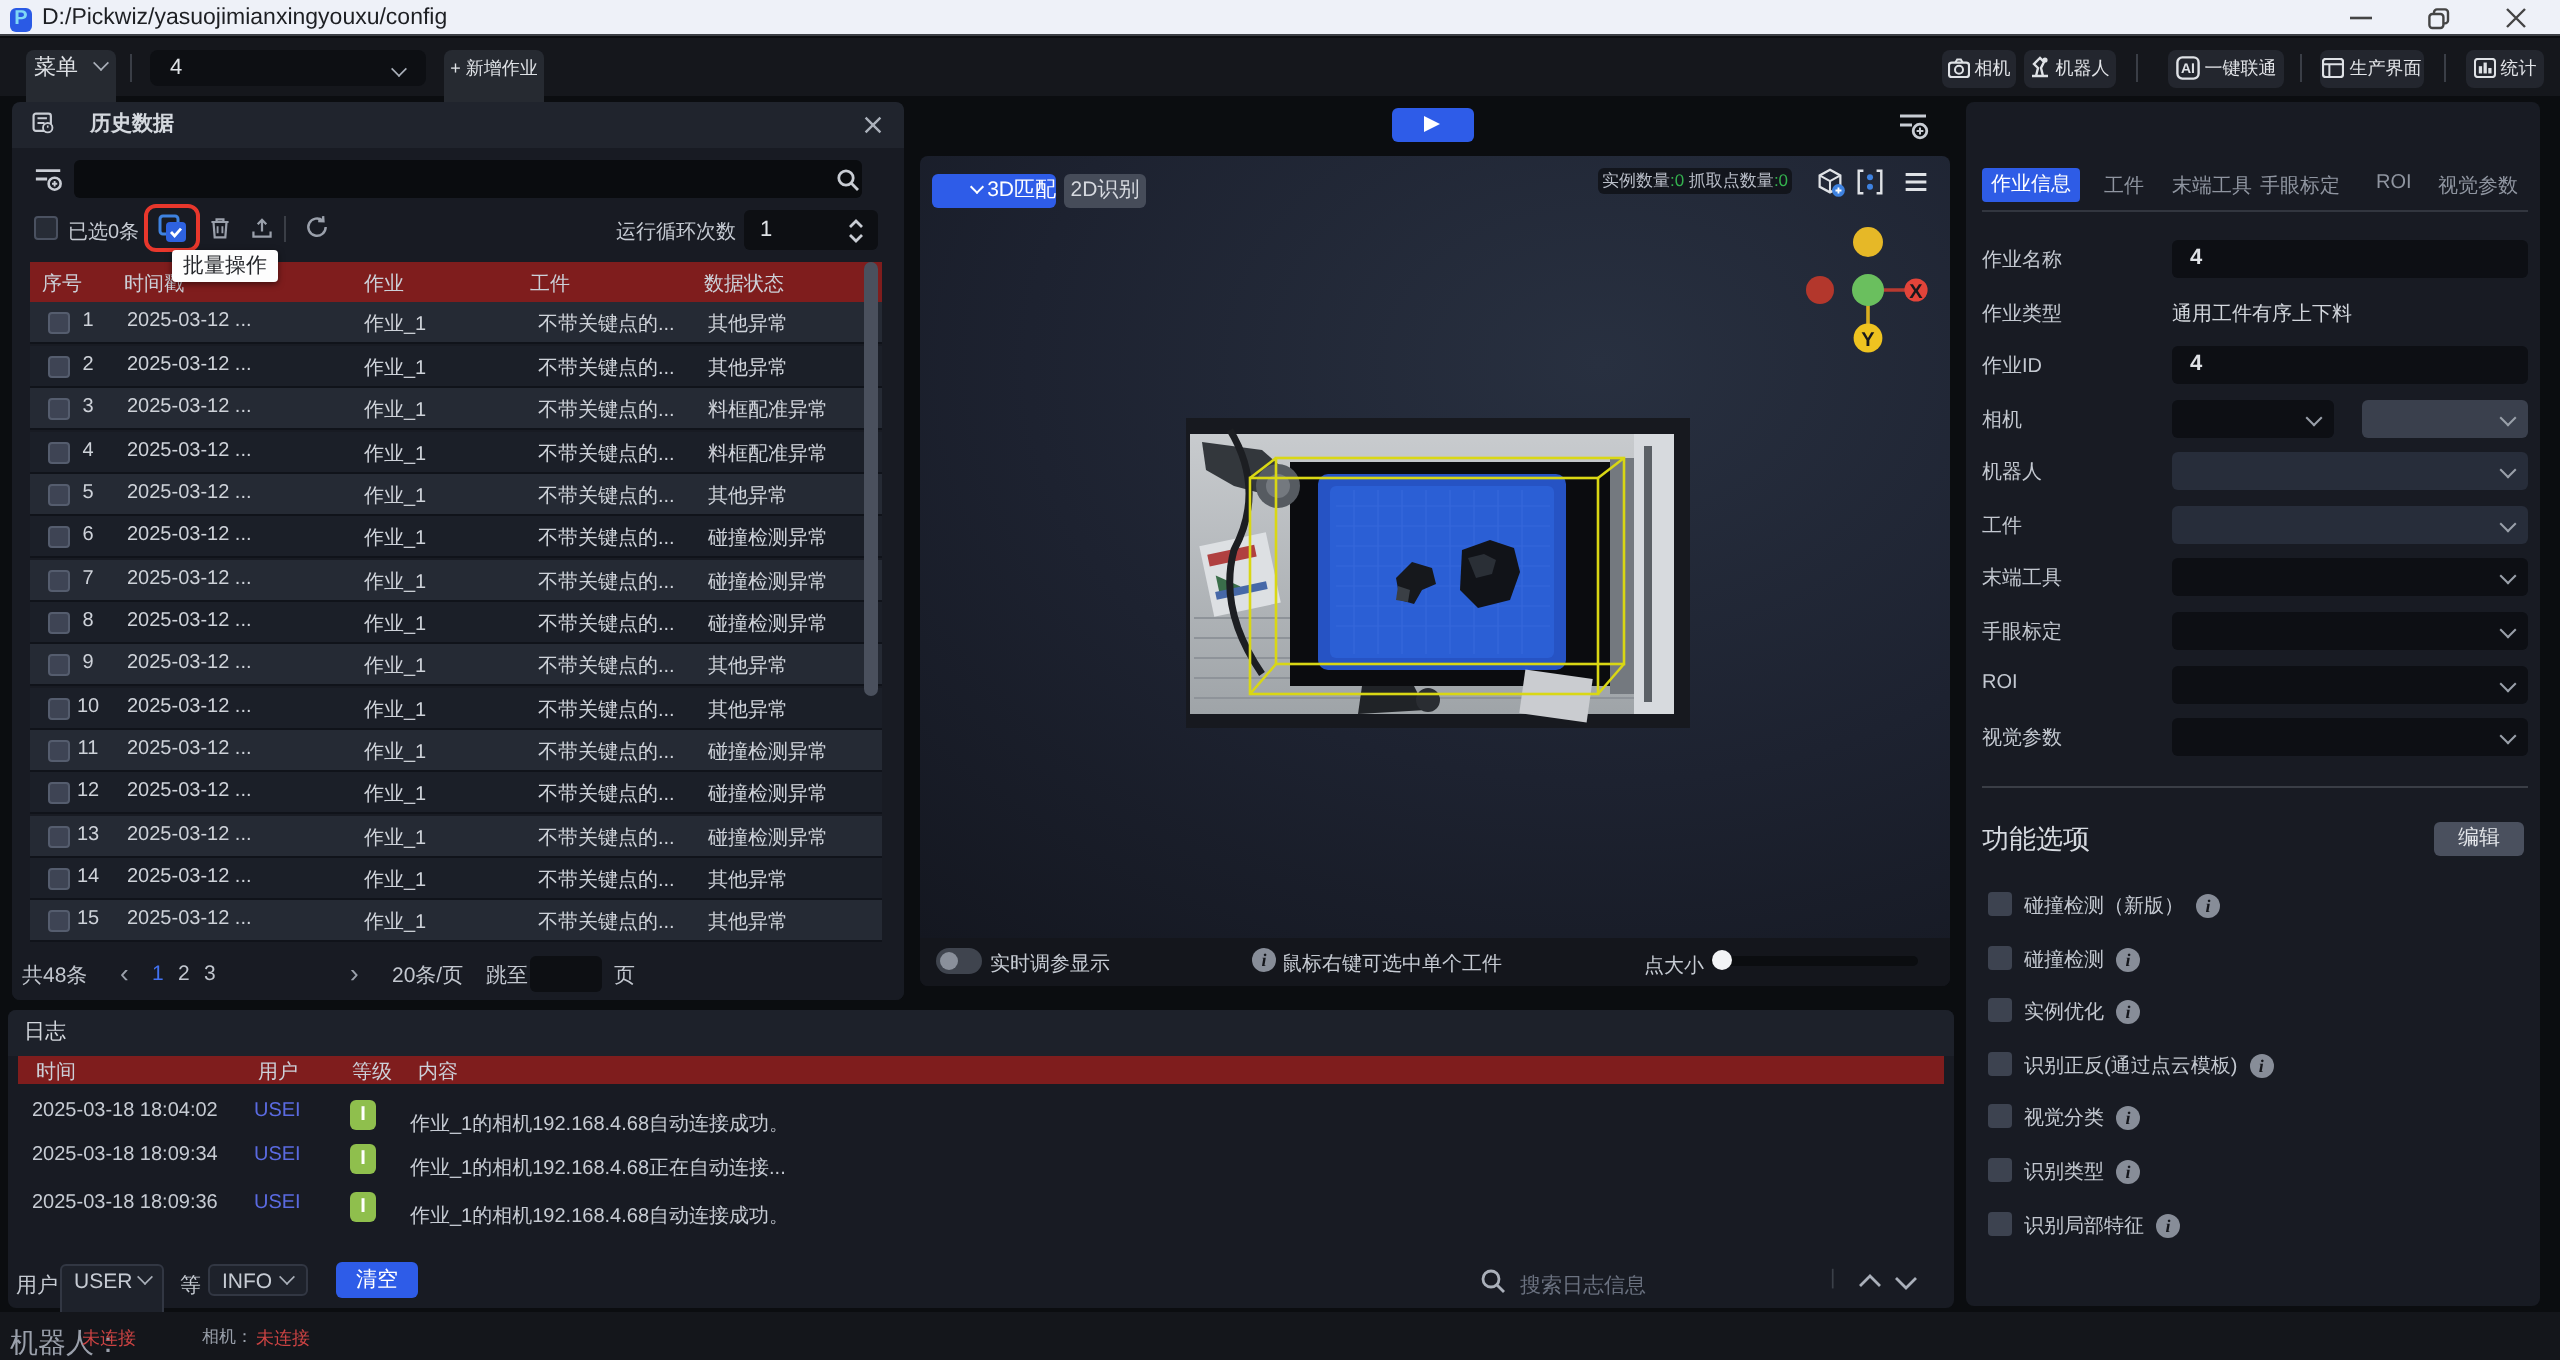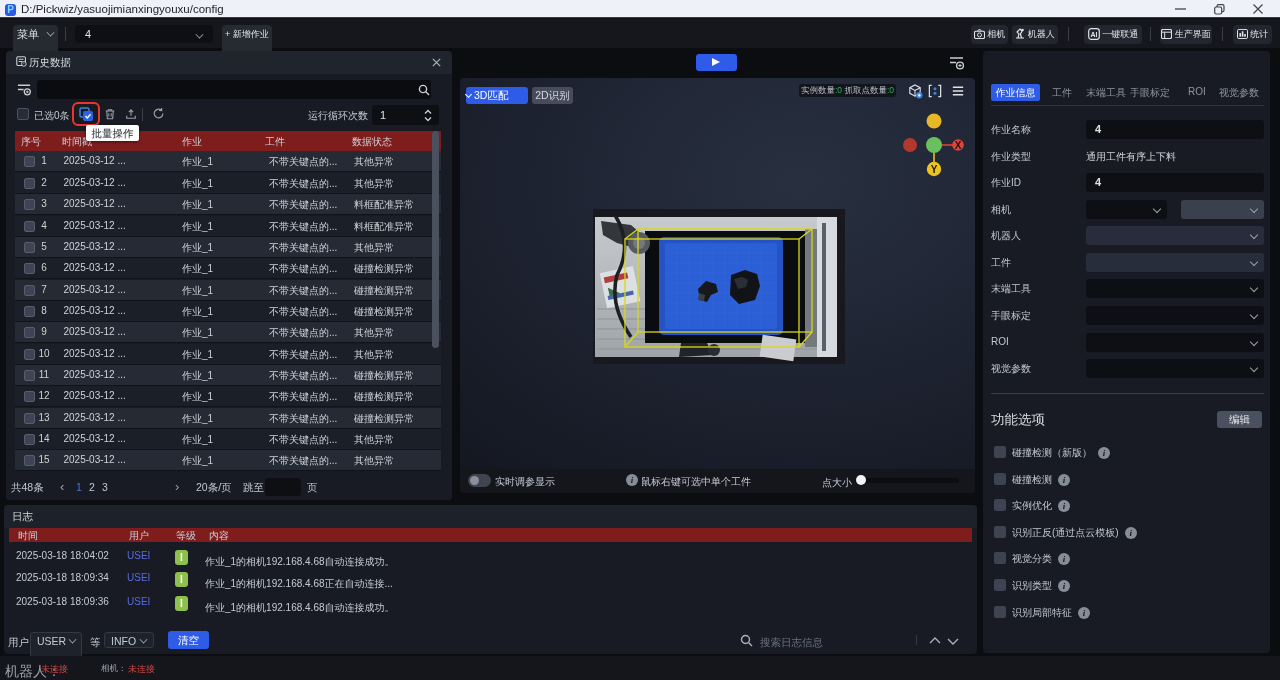--- a/index.html
+++ b/index.html
@@ -113,21 +113,21 @@
     <div class="icnbtn" style="left:1233px;width:39px;">
       <svg style="vertical-align:-2px;" width="11" height="10" viewBox="0 0 12 11">
           <rect x="0.5" y="0.5" width="11" height="10" rx="1.5" fill="none" stroke="#dfe2e6" stroke-width="1.1"></rect>
           <rect x="2.6" y="4.5" width="1.8" height="4" fill="#dfe2e6"></rect>
           <rect x="5.2" y="2.5" width="1.8" height="6" fill="#dfe2e6"></rect>
           <rect x="7.8" y="5.5" width="1.8" height="3" fill="#dfe2e6"></rect>
         </svg> 统计</div>
   </div>
 
   <div class="panel" id="histpanel" style="left:6px;top:51px;width:446px;height:449px;overflow:hidden;">
-    <div class="phead"><span style="margin-left:23px;">历史数据</span>
+    <div class="phead"><span style="margin-left:39px;font-weight:bold;">历史数据</span>
       <svg style="position:absolute;right:11px;top:7px;" width="9" height="9" viewBox="0 0 9 9">
           <path d="M0.8 0.8 L8.2 8.2 M8.2 0.8 L0.8 8.2" stroke="#aab0ba" stroke-width="1.2"></path>
         </svg></div>
 
     <svg class="abs" style="left:10px;top:4px;" width="11" height="13" viewBox="0 0 14 14">
       <rect x="1" y="1" width="11" height="11" rx="1.5" fill="none" stroke="#c9cdd4" stroke-width="1.4"></rect>
       <line x1="3.5" y1="4" x2="9.5" y2="4" stroke="#c9cdd4" stroke-width="1.3"></line>
       <line x1="3.5" y1="7" x2="8" y2="7" stroke="#c9cdd4" stroke-width="1.3"></line>
       <circle cx="10" cy="10" r="3" fill="#20242d" stroke="#c9cdd4" stroke-width="1.2"></circle>
       <line x1="10" y1="8.6" x2="10" y2="10" stroke="#c9cdd4" stroke-width="1"></line>
@@ -328,21 +328,21 @@
     <line x1="1" y1="3" x2="14" y2="3" stroke="#c9cdd4" stroke-width="1.5"></line>
     <line x1="1" y1="7.5" x2="7" y2="7.5" stroke="#c9cdd4" stroke-width="1.5"></line>
     <circle cx="11" cy="10.5" r="3.4" fill="none" stroke="#c9cdd4" stroke-width="1.4"></circle>
     <line x1="11" y1="8.8" x2="11" y2="12.2" stroke="#c9cdd4" stroke-width="1"></line>
     <line x1="9.3" y1="10.5" x2="12.7" y2="10.5" stroke="#c9cdd4" stroke-width="1"></line>
   </svg>
 
   <div class="abs" id="viewer" style="left:460px;top:78px;width:515px;height:415px;border-radius:4px;
        background:radial-gradient(ellipse 520px 380px at 66% 25%, #283040 0%, #1d2230 55%, #141720 100%);overflow:hidden;">
 
-    <div class="abs" style="left:6px;top:9px;width:62px;height:17px;background:#2e5ce8;border-radius:3px;color:#fff;font-size:10.5px;line-height:17px;text-align:left;"><span style="display:inline-block;width:5px;height:5px;border-right:1.3px solid #fff;border-bottom:1.3px solid #fff;transform:rotate(45deg);vertical-align:2.5px;margin-right:3px;"></span>3D匹配</div>
+    <div class="abs" style="left:6px;top:9px;width:62px;height:17px;background:#2e5ce8;border-radius:3px;color:#fff;font-size:10.5px;line-height:17px;text-align:right;"><span style="display:inline-block;width:5px;height:5px;border-right:1.3px solid #fff;border-bottom:1.3px solid #fff;transform:rotate(45deg);vertical-align:2.5px;margin-right:3px;"></span>3D匹配</div>
     <div class="abs" style="left:72px;top:9px;width:41px;height:17px;background:#464c59;border-radius:3px;color:#d6d9df;font-size:10.5px;line-height:17px;text-align:center;">2D识别</div>
 
     <div class="abs" style="left:339px;top:6px;width:97px;height:13px;background:#12151c;border-radius:3px;color:#b9bec8;font-size:8.5px;line-height:13px;text-align:center;white-space:nowrap;">实例数量<span style="color:#34b14e;">:0</span> 抓取点数量<span style="color:#34b14e;">:0</span></div>
 
     <svg class="abs" style="left:447px;top:5px;" width="16" height="16" viewBox="0 0 17 17">
       <path d="M8.5 2 L14 5 v6 L8.5 14 L3 11 V5 Z" fill="none" stroke="#dfe2e6" stroke-width="1.2"></path>
       <path d="M3 5 L8.5 8 L14 5 M8.5 8 v6" fill="none" stroke="#dfe2e6" stroke-width="1.1"></path>
       <circle cx="13" cy="13" r="3.4" fill="#3e82e0"></circle>
       <path d="M13 11.4 v3.2 M11.4 13 h3.2" stroke="#fff" stroke-width="1"></path>
     </svg>

